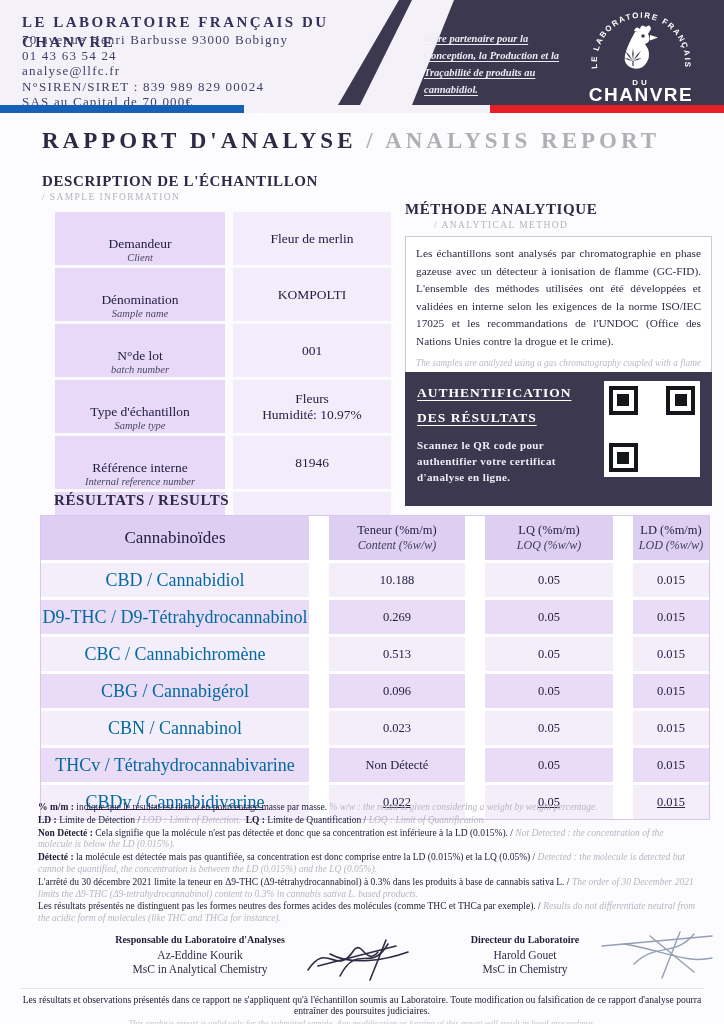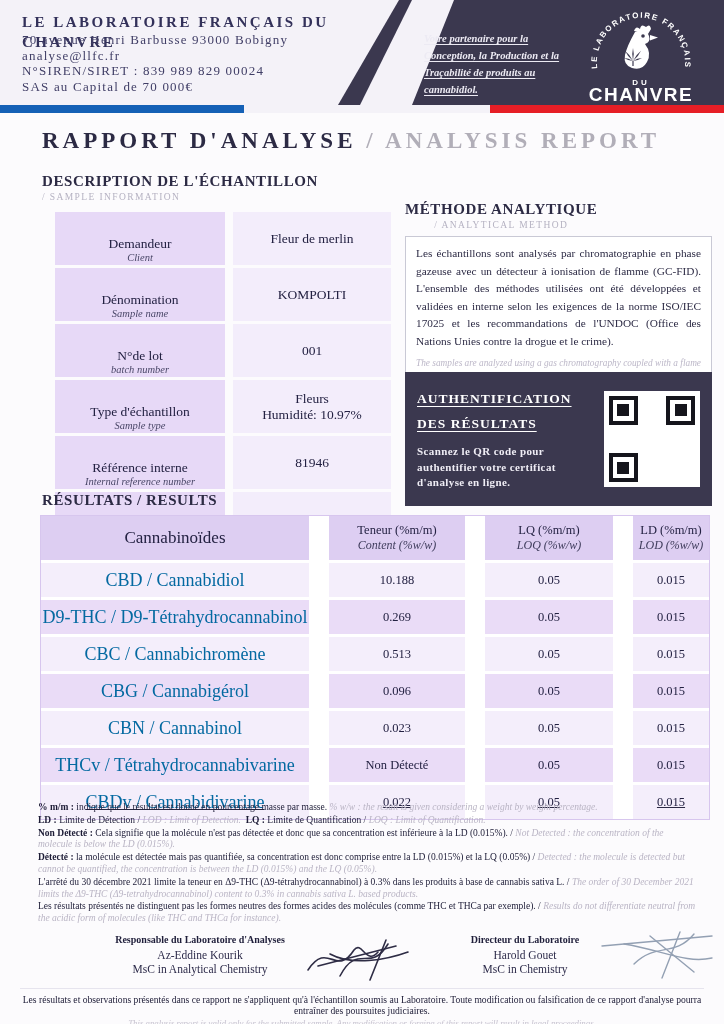--- a/index.html
+++ b/index.html
@@ -27,21 +27,21 @@
   .report-title{position:absolute;left:42px;top:128px;font-size:23px;font-weight:bold;letter-spacing:4px;white-space:nowrap;}
   .report-title .t-fr{color:#2c2a44;}
   .report-title .t-en{color:#b1aeb8;}
 
   
   .sec-h{font-size:15px;font-weight:bold;letter-spacing:.6px;color:#2c2a44;}
   .sec-sub{font-size:9.5px;letter-spacing:1.4px;color:#b5b2c2;margin-top:2px;}
 
   .desc-head{position:absolute;left:42px;top:173px;}
   .method-head{position:absolute;left:405px;top:201px;text-align:center;}
-  .results-head{position:absolute;left:42px;top:491px;}
+  .results-head{position:absolute;left:54px;top:491px;}
 
   
   .sample-table{position:absolute;left:55px;top:212px;width:336px;}
   .srow{display:flex;margin-bottom:3px;}
   .scell-l{background:#e7d9f7;width:170px;display:flex;flex-direction:column;justify-content:center;
            text-align:center;padding:2px 6px;box-sizing:border-box;}
   .scell-r{background:#f3edfb;flex:1;margin-left:8px;display:flex;flex-direction:column;justify-content:center;
            text-align:center;padding:2px 4px;box-sizing:border-box;}
   .h37{min-height:37px;} .h46{min-height:46px;}
   .lbl-fr{font-size:13.5px;color:#232142;margin-top:22px;}
@@ -49,21 +49,21 @@
   .val{font-size:13.5px;color:#232142;}
 
   
   .method-box{position:absolute;left:405px;top:236px;width:307px;box-sizing:border-box;background:#fff;
               border:1px solid #c9c9d5;padding:8px 10px 9px 10px;}
   .method-fr{font-size:11.3px;line-height:1.55;text-align:justify;color:#2d2b45;}
   .method-en{font-size:9.3px;line-height:1.5;font-style:italic;color:#bcb7c8;margin-top:7px;text-align:justify;}
 
   
   .auth-box{position:absolute;left:405px;top:372px;width:307px;height:134px;box-sizing:border-box;background:#3b384f;
-            display:flex;align-items:center;gap:12px;padding:9px 12px;}
+            display:flex;gap:12px;padding:9px 12px;}
   .auth-left{flex:1;}
   .auth-title{color:#fff;font-weight:bold;font-size:13.5px;letter-spacing:1px;line-height:1.85;
               text-decoration:underline;text-underline-offset:3px;}
   .auth-text{color:#efedf5;font-size:11px;font-weight:bold;line-height:1.45;letter-spacing:.4px;margin-top:7px;}
   .qr-box{width:96px;height:96px;background:#fff;padding:5px;box-sizing:border-box;flex:none;}
   #qr{width:100%;height:100%;display:grid;grid-template:repeat(21,1fr)/repeat(21,1fr);}
   #qr i{background:#15151c;display:block;}
 
   
   .results-table{position:absolute;left:40px;top:515px;width:670px;border:1px solid #d7c6ee;background:#fff;box-sizing:border-box;}
@@ -104,20 +104,21 @@
 <div class="page">
 
   <div class="header">
     <div class="hdr-stripe"></div>
     <div class="hdr-dark"></div>
 
     <div class="company">
       <div class="company-title">LE LABORATOIRE FRANÇAIS DU CHANVRE</div>
       <div class="company-contacts">
         <div>70 avenue Henri Barbusse 93000 Bobigny</div>
+        <div>01 43 63 54 24</div>
         <div>analyse@llfc.fr</div>
         <div>N°SIREN/SIRET : 839 989 829 00024</div>
         <div>SAS au Capital de 70 000€</div>
       </div>
     </div>
 
     <div class="tagline">Votre partenaire pour la Conception, la Production et la Traçabilité de produits au cannabidiol.</div>
 
     <svg class="logo" viewBox="0 0 134 100">
       <defs>

